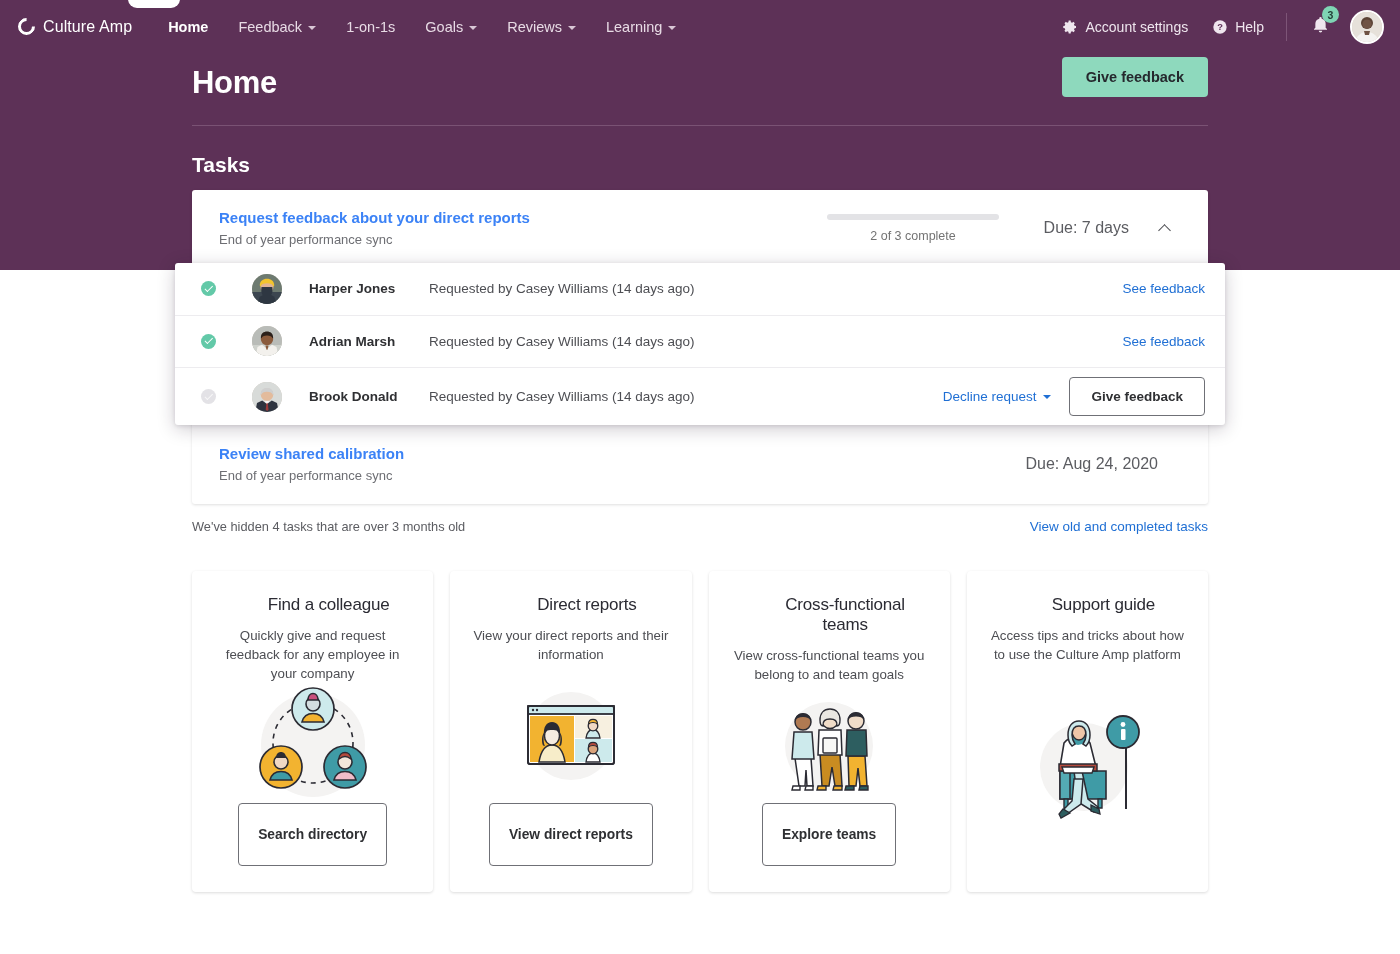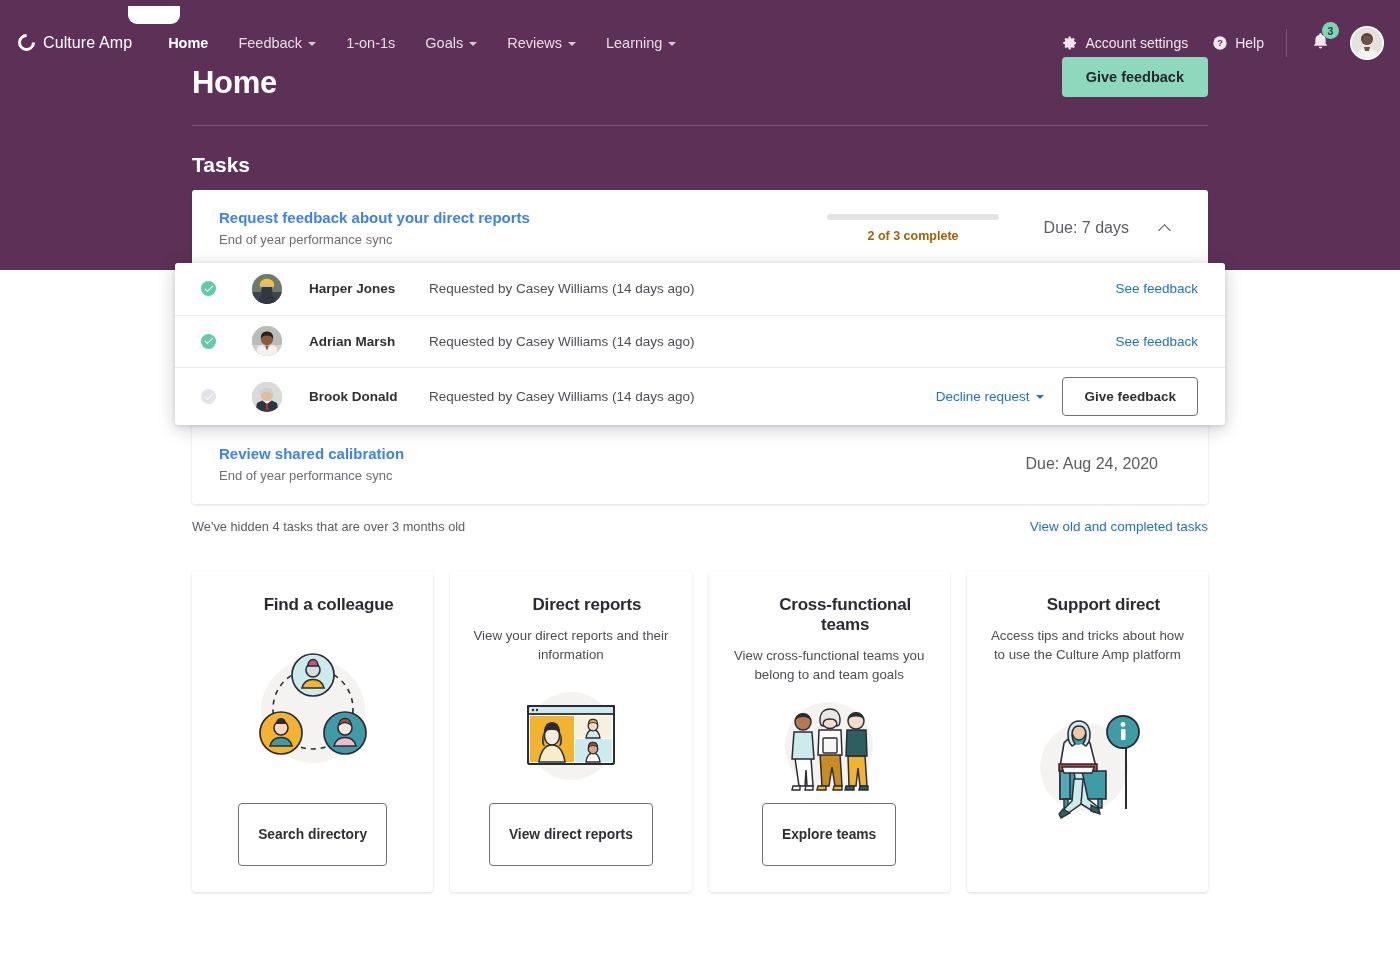--- a/index.html
+++ b/index.html
@@ -12,21 +12,21 @@
   .page { position: relative; width: 1400px; height: 954px; background: #ffffff; }
 
   
   .hero {
     position: absolute; top: 0; left: 0; width: 1400px; height: 270px;
     background: #5d3157;
   }
 
   
   .topnav {
-    position: absolute; top: 16px; left: 0; width: 1400px; height: 53px;
+    position: absolute; top: 0; left: 0; width: 1400px; height: 53px;
     display: flex; align-items: center;
   }
   .active-pill {
     position: absolute; top: -10px; left: 128px;
     width: 52px; height: 18px; background: #ffffff; border-radius: 0 0 9px 9px;
   }
   .brand {
     display: flex; align-items: center; gap: 8px;
     margin-left: 18px; color: #ffffff;
     font-size: 16px; letter-spacing: .1px;
@@ -100,42 +100,42 @@
   }
   .task-row:last-child { border-bottom: none; }
   .task-main { flex: 1; min-width: 0; }
   .task-title { font-size: 15px; font-weight: bold; color: #3b82f6; margin-bottom: 6px; }
   .task-sub { font-size: 13px; color: #6d6e73; }
   .task-progress { width: 172px; text-align: center; margin-right: 18px; }
   .progress-track {
     height: 6px; border-radius: 3px; background: #e3e3e6; overflow: hidden;
   }
   .progress-fill { height: 100%; background: #d9d9de; border-radius: 3px; }
-  .progress-label { font-size: 12.5px; color: #a16207; margin-top: 9px; font-weight: bold; }
+  .progress-label { font-size: 12.5px; color: #737373; margin-top: 9px; }
   .task-due { font-size: 16px; color: #5b5c61; width: 112px; text-align: right; }
   .chevron-btn {
     width: 34px; height: 34px; margin-left: 18px; cursor: pointer;
     display: flex; align-items: center; justify-content: center;
   }
   .chev-up {
     width: 9px; height: 9px; border-left: 1.6px solid #4a4b50;
     border-top: 1.6px solid #4a4b50; transform: rotate(45deg); margin-top: 4px;
   }
   .task-row-spacer { height: 157px; }
 
   
   .overlay {
     position: absolute; left: 175px; top: 263px; width: 1050px;
     background: #ffffff; border-radius: 3px;
     box-shadow: 0 4px 18px rgba(30,20,40,.22), 0 1px 4px rgba(30,20,40,.12);
     z-index: 20;
   }
   .fb-row {
     display: flex; align-items: center; height: 52.5px;
-    padding: 0 27px 0 26px; border-bottom: 1px solid #edecef; gap: 16px;
+    padding: 0 20px 0 26px; border-bottom: 1px solid #edecef; gap: 16px;
   }
   .fb-row:last-child { border-bottom: none; height: 57px; }
   .check {
     width: 15px; height: 15px; border-radius: 50%; flex: 0 0 auto;
     display: flex; align-items: center; justify-content: center;
     position: relative;
   }
   .check.done { background: #63c9a8; }
   .check.pending { background: #e3e2e6; }
   .check::after {
@@ -182,21 +182,21 @@
     display: flex; gap: 17px;
   }
   .card {
     flex: 1; background: #ffffff; border-radius: 4px;
     box-shadow: 0 1px 3px rgba(0,0,0,.14);
     padding: 24px 20px 26px 20px;
     display: flex; flex-direction: column; align-items: center;
     min-height: 272px;
   }
   .card-title {
-    font-size: 17px; font-weight: bold; color: #2b2b33;
+    font-size: 17px; font-weight: normal; color: #2b2b33;
     text-align: center; letter-spacing: -.2px; padding-left: 32px;
   }
   .card-desc {
     font-size: 13.3px; color: #4d4e53; text-align: center;
     margin-top: 12px; line-height: 1.42; max-width: 200px;
   }
   .card-art {
     flex: 1; display: flex; align-items: center; justify-content: center;
     width: 100%; min-height: 118px;
   }
@@ -388,20 +388,21 @@
 
   <div class="hidden-note">
     <span class="hidden-note-text">We've hidden 4 tasks that are over 3 months old</span>
     <span class="link">View old and completed tasks</span>
   </div>
 
   <div class="cards">
 
     <div class="card">
       <div class="card-title">Find a colleague</div>
+      <div class="card-desc">Quickly give and request feedback for any employee in your company</div>
       <div class="card-art">
         <svg width="130" height="112" viewBox="0 0 130 112">
           <circle cx="65" cy="58" r="52" fill="#f4f3f2"></circle>
           <circle cx="65" cy="56" r="40" fill="none" stroke="#2b2b33" stroke-width="1.6" stroke-dasharray="5 5"></circle>
           <circle cx="65" cy="22" r="21" fill="#cdeaec" stroke="#2b2b33" stroke-width="1.7"></circle>
           <path d="M54 35c1.5-6 5.5-8.5 11-8.5S74.5 29 76 35z" fill="#f2b330" stroke="#2b2b33" stroke-width="1.6"></path>
           <circle cx="65" cy="17" r="7" fill="#d3dde0" stroke="#2b2b33" stroke-width="1.6"></circle>
           <path d="M60 13c0-4 2.2-6.5 5-6.5S70 9 70 13z" fill="#c9517d" stroke="#2b2b33" stroke-width="1.5"></path>
           <circle cx="33" cy="80" r="21" fill="#f2b330" stroke="#2b2b33" stroke-width="1.7"></circle>
           <path d="M22 93c1.5-6 5.5-8.5 11-8.5S42.5 87 44 93z" fill="#3f9ba6" stroke="#2b2b33" stroke-width="1.6"></path>
@@ -469,21 +470,21 @@
           <path d="M83 42h19l1 26H82z" fill="#2d5e60" stroke="#2b2b33" stroke-width="1.5"></path>
           <path d="M82 98h8v4h-9zM96 98h8v4h-9z" fill="#2d5e60" stroke="#2b2b33" stroke-width="1.4"></path>
           <circle cx="92" cy="33" r="8" fill="#f0dcc8" stroke="#2b2b33" stroke-width="1.5"></circle>
           <path d="M84 32c0-5 3.5-8 8-8s8 3 8 8c-1.5-2.5-4-3.5-8-3.5s-6.5 1-8 3.5z" fill="#2b2b33"></path>
         </svg>
       </div>
       <button class="btn-card">Explore teams</button>
     </div>
 
     <div class="card">
-      <div class="card-title">Support direct</div>
+      <div class="card-title">Support guide</div>
       <div class="card-desc">Access tips and tricks about how to use the Culture Amp platform</div>
       <div class="card-art">
         <svg width="130" height="112" viewBox="0 0 130 112">
           <circle cx="62" cy="58" r="44" fill="#f4f3f2"></circle>
 
           <line x1="104" y1="22" x2="104" y2="100" stroke="#2b2b33" stroke-width="2"></line>
           <circle cx="101" cy="23" r="16" fill="#3f9ba6" stroke="#2b2b33" stroke-width="1.8"></circle>
           <circle cx="101" cy="15.5" r="2.4" fill="#ffffff"></circle>
           <rect x="99" y="20" width="4.5" height="11" rx="1" fill="#ffffff"></rect>
 

